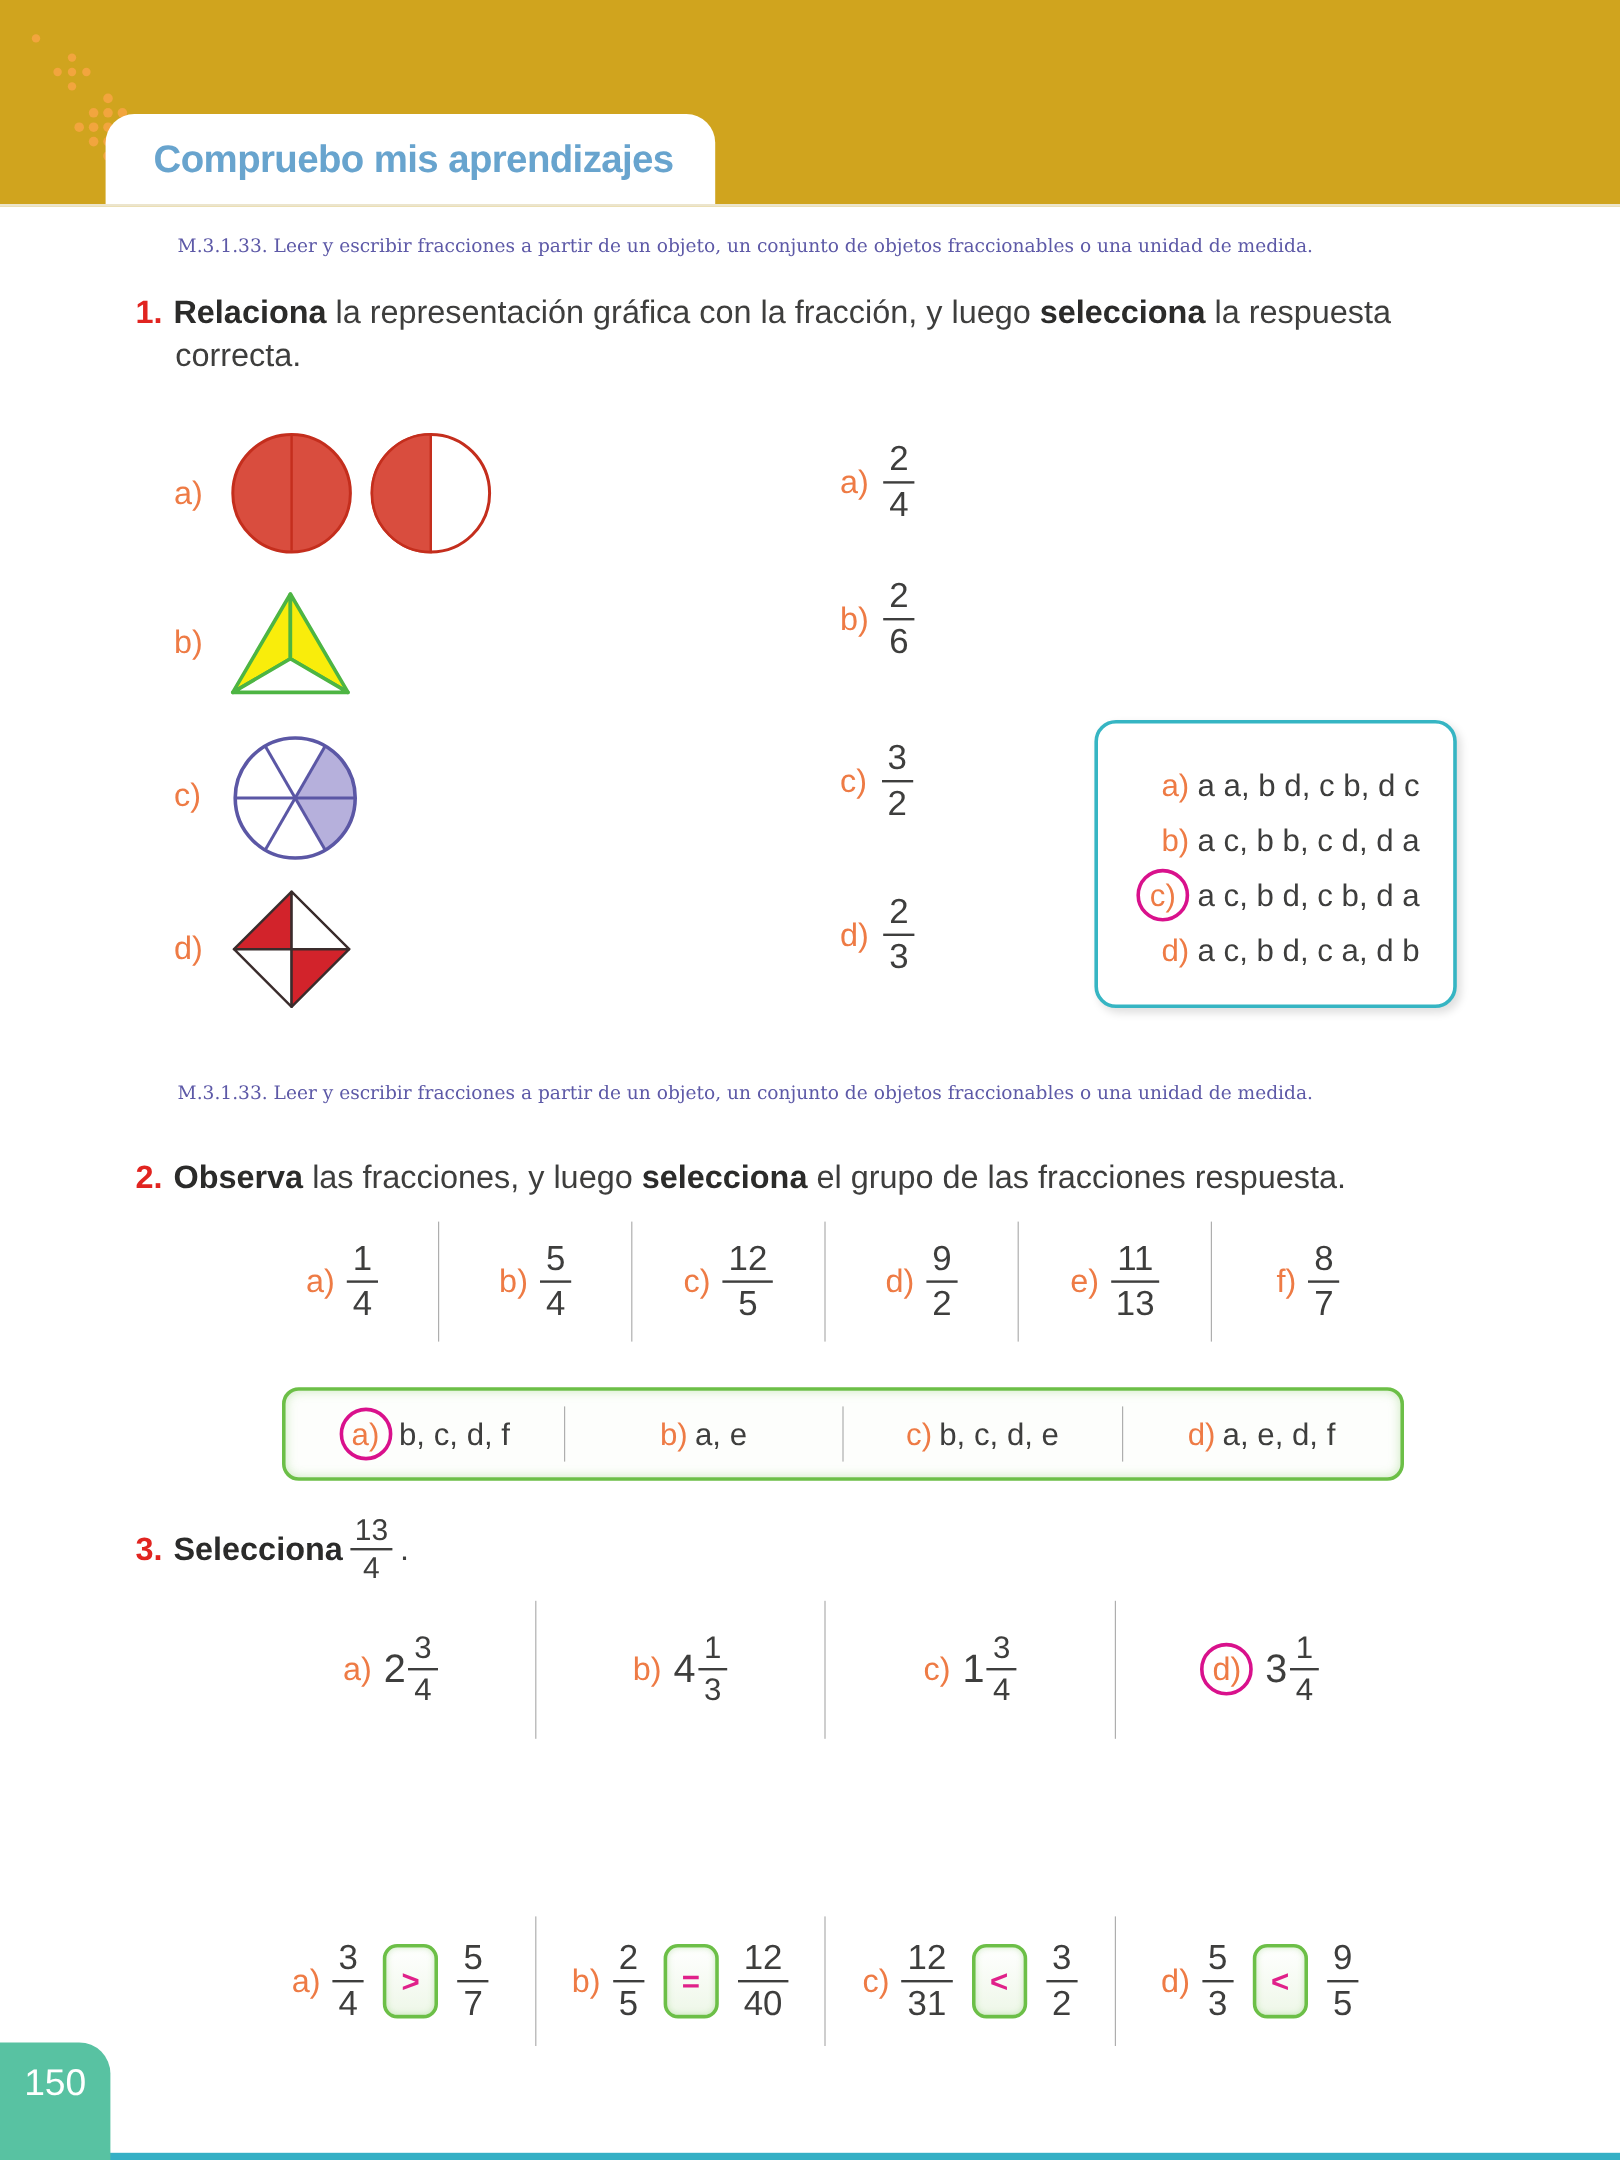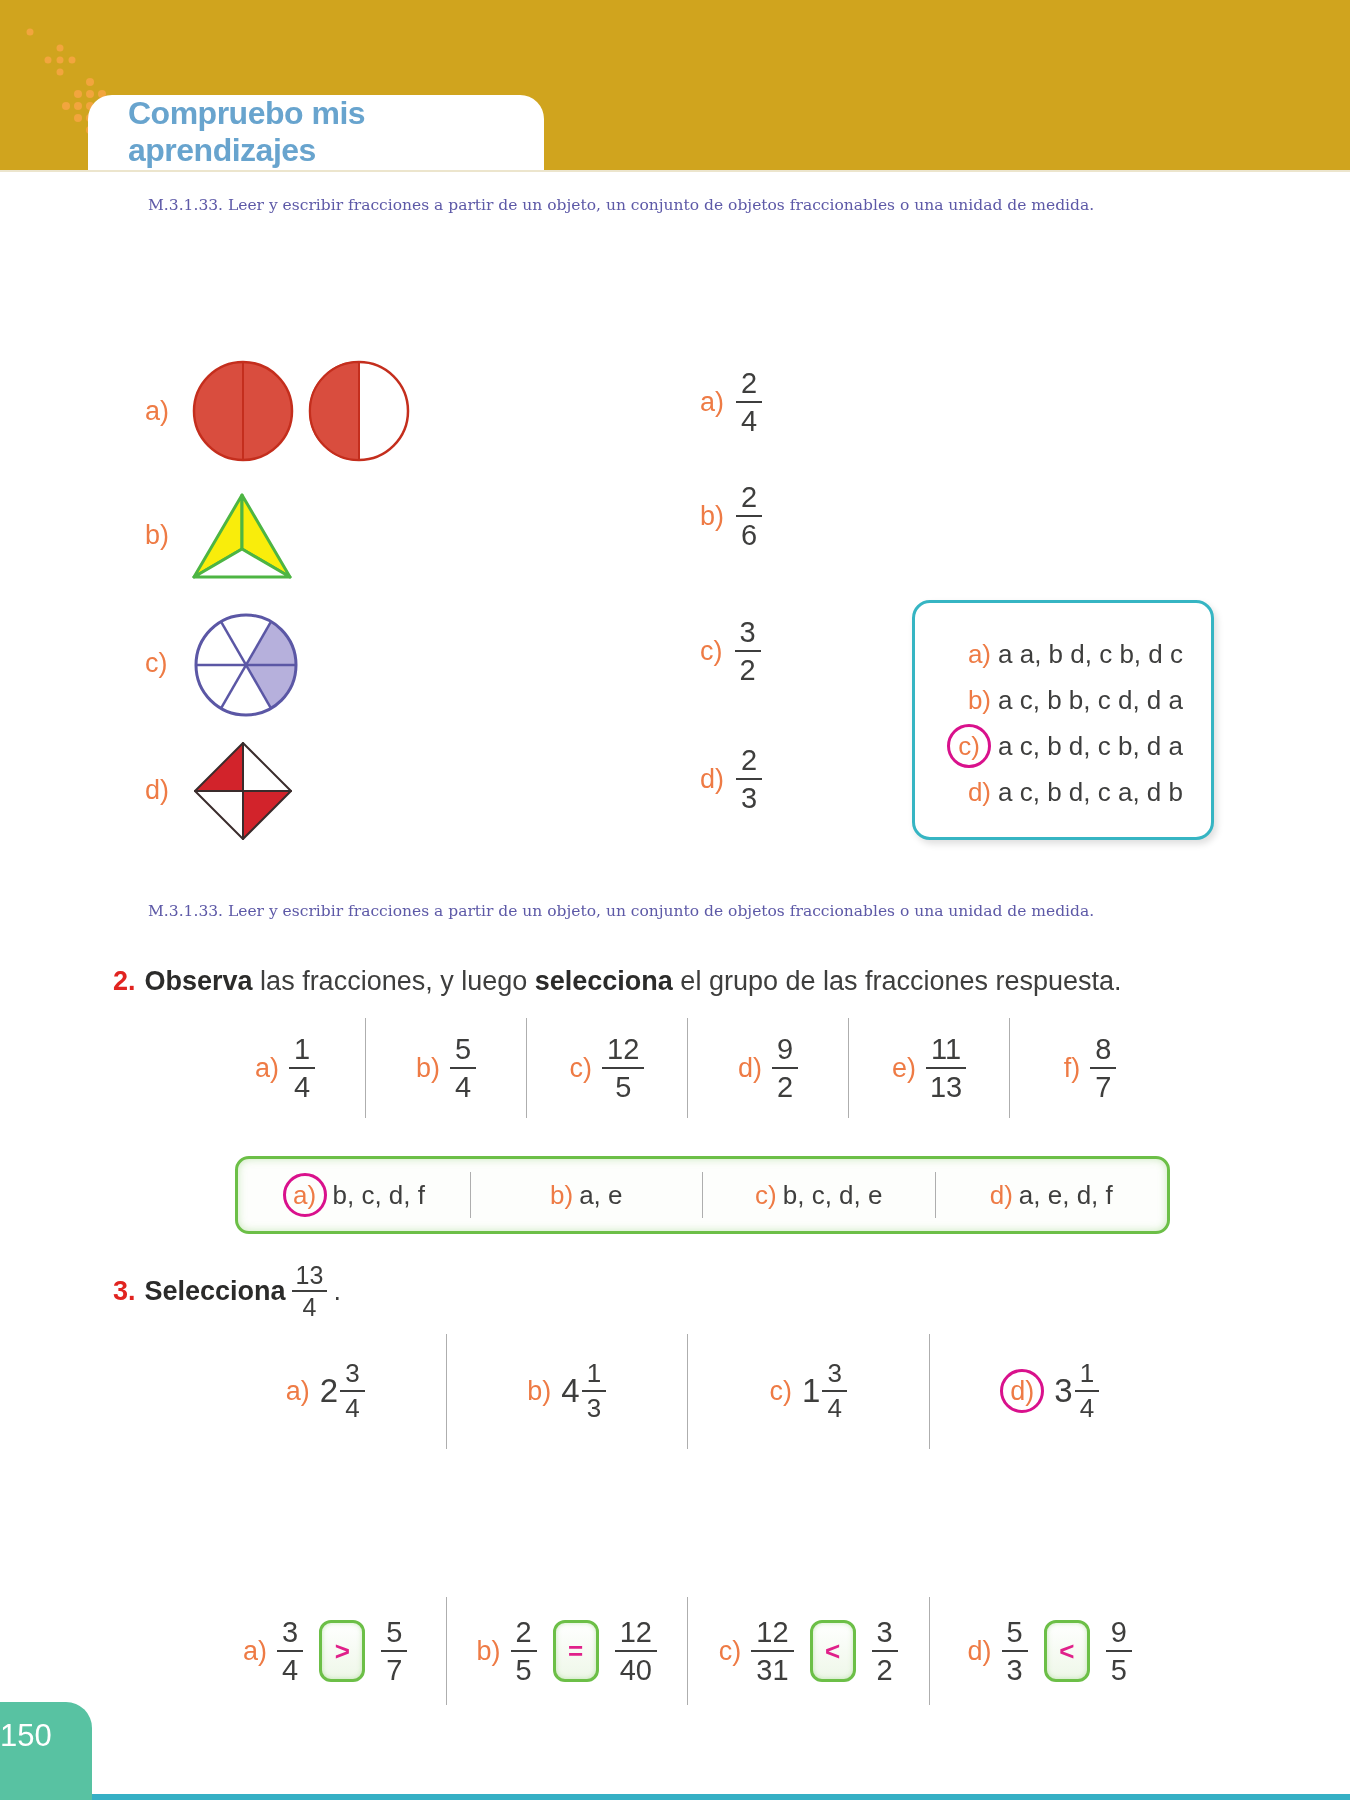--- a/index.html
+++ b/index.html
@@ -3,22 +3,22 @@
 <meta charset="utf-8">
 <style>
   html,body{margin:0;padding:0;background:#fff;}
   #page{position:relative;width:1350px;height:1800px;background:#ffffff;overflow:hidden;
         font-family:"Liberation Sans",sans-serif;color:#3e3e3d;}
 
   
   .band{position:absolute;left:0;top:0;width:1350px;height:170px;background:#d0a41e;
         border-bottom:2px solid #ece5cd;}
   .dots{position:absolute;left:18px;top:10px;}
-  .title-box{position:absolute;left:88px;top:95px;width:456px;height:75px;background:#ffffff;
-             border-radius:24px 24px 0 0;display:flex;align-items:flex-start;padding-left:40px;
+  .title-box{position:absolute;left:88px;top:95px;width:508px;height:75px;background:#ffffff;
+             border-radius:24px 24px 0 0;display:flex;align-items:center;padding-left:40px;
              box-sizing:border-box;}
   .page-title{font-size:32px;font-weight:bold;color:#68a4ce;letter-spacing:-.5px;}
 
   
   .standard{position:absolute;font-family:"DejaVu Serif",serif;font-size:15.5px;color:#5d59a7;
             white-space:nowrap;}
 
   
   .ex-title{position:absolute;left:113px;font-size:27px;color:#3e3e3d;line-height:36px;}
   .ex-num{color:#e12420;font-weight:bold;margin-right:9px;}
@@ -68,21 +68,21 @@
 
   .inline-frac{display:inline-flex;flex-direction:column;align-items:center;line-height:1.05;
         font-size:25px;margin:0 6px;}
   .inline-frac .num{padding:0 4px 2px;border-bottom:2px solid #3e3e3d;}
   .inline-frac .den{padding-top:2px;}
 
   
   .bottom-strip{position:absolute;left:0;top:1794px;width:1350px;height:6px;background:#35b0c5;}
   .page-tab{position:absolute;left:0;top:1702px;width:92px;height:98px;background:#58c2a2;
             border-radius:0 26px 0 0;z-index:5;}
-  .page-num{color:#ffffff;font-size:31px;margin-top:16px;}
+  .page-num{color:#ffffff;font-size:31px;text-align:center;margin-top:16px;}
 </style>
 </head>
 <body>
 
 <div id="page">
 
   <div class="band">
     <svg class="dots" width="120" height="140">
       <g fill="#f2a53e">
         <circle cx="12" cy="22" r="3.5"></circle>
@@ -106,20 +106,24 @@
         <circle cx="72" cy="120" r="4"></circle>
       </g>
     </svg>
     <div class="title-box">
       <span class="page-title">Compruebo mis aprendizajes</span>
     </div>
   </div>
 
   <div class="standard" style="left:148px;top:196px;">M.3.1.33. Leer y escribir fracciones a partir de un objeto, un conjunto de objetos fraccionables o una unidad de medida.</div>
 
+  <div class="ex-title" style="top:242px;width:1100px;">
+    <span class="ex-num">1.</span><span class="bw">Relaciona</span><span> la representación gráfica con la fracción, y luego </span><span class="bw">selecciona</span><span> la respuesta</span>
+    <div class="line2">correcta.</div>
+  </div>
 
   <span class="lbl shape-lbl" style="top:396px;">a)</span>
   <svg class="shape" style="left:190px;top:358px;" width="230" height="106">
     <circle cx="53" cy="53" r="49" fill="#d94d3e" stroke="#c42e1d" stroke-width="2.5"></circle>
     <line x1="53" y1="5" x2="53" y2="101" stroke="#c42e1d" stroke-width="2"></line>
     <circle cx="169" cy="53" r="49" fill="#ffffff" stroke="#c42e1d" stroke-width="2.5"></circle>
     <path d="M169,4 A49,49 0 0 0 169,102 Z" fill="#d94d3e" stroke="#c42e1d" stroke-width="2"></path>
   </svg>
 
   <span class="lbl shape-lbl" style="top:520px;">b)</span>

